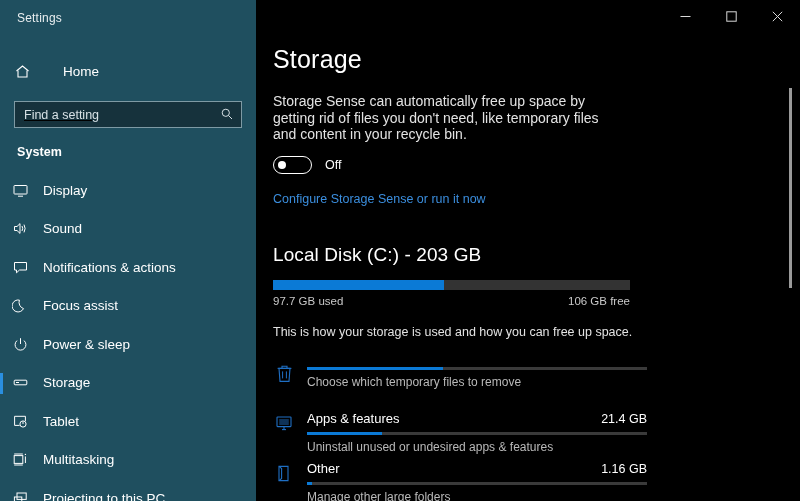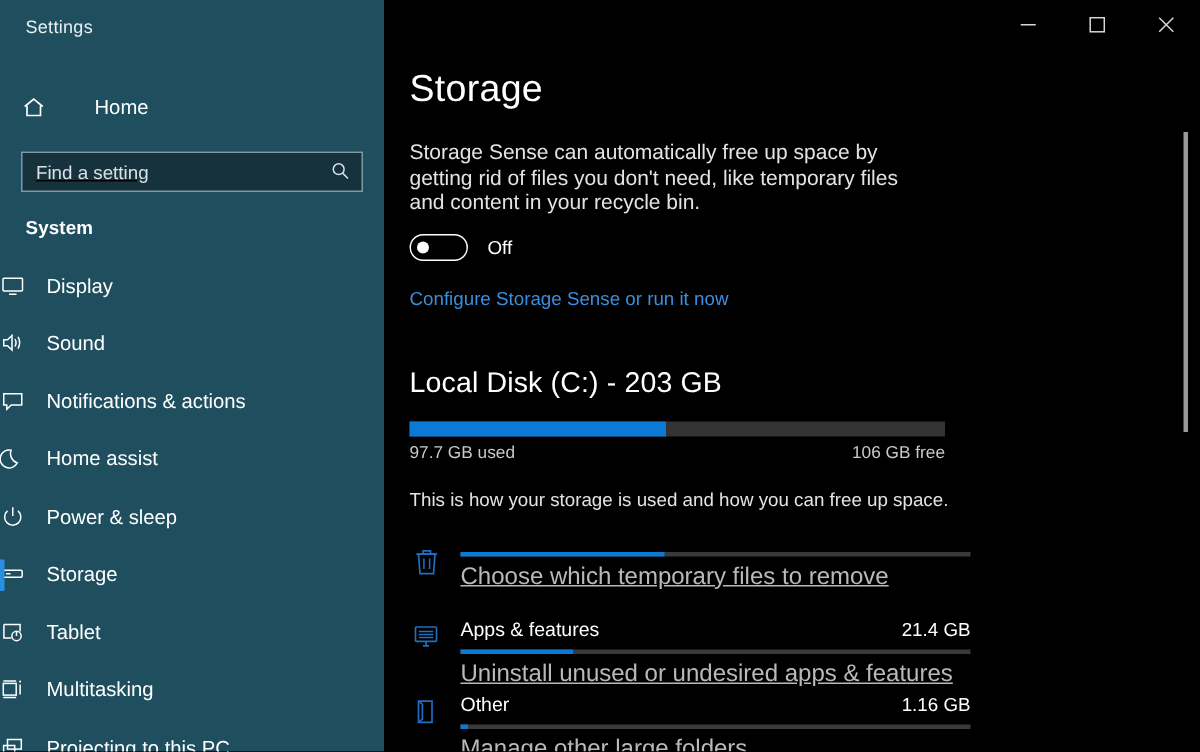--- a/index.html
+++ b/index.html
@@ -44,21 +44,21 @@
   .search-icon { position: absolute; right: 7px; top: 5px; }
 
   .group-title {
     font-size: 12.5px; font-weight: bold; color: #ffffff;
     padding: 17px 0 0 17px; letter-spacing: .1px;
   }
 
   .nav-list { margin-top: 12px; }
   .nav-item {
     position: relative; display: flex; align-items: center;
-    height: 38.5px; padding-left: 0; gap: 14px; cursor: default;
+    height: 38.5px; padding-left: 12px; gap: 14px; cursor: default;
   }
   .nav-item .label { font-size: 13.5px; color: #ffffff; white-space: nowrap; }
   .nav-item.selected::before {
     content: ""; position: absolute; left: 0; top: 9px;
     width: 3px; height: 21px; background: #2a8fe0;
   }
 
   
   .main {
     flex: 1; height: 501px; background: #000000;
@@ -111,21 +111,21 @@
 
   .cat-list { margin-top: 16px; }
   .cat-row { display: flex; gap: 12px; height: 50px; align-items: flex-start; padding-top: 6px; }
   .cat-icon { width: 22px; flex: 0 0 22px; display: flex; justify-content: center; padding-top: 3px; }
   .cat-body { flex: 1; max-width: 340px; }
   .cat-head { display: flex; justify-content: space-between; align-items: baseline; }
   .cat-name { font-size: 13px; color: #ffffff; }
   .cat-size { font-size: 12.5px; color: #ffffff; }
   .cat-bar { margin-top: 6px; height: 3px; background: #3a3a3a; width: 100%; }
   .cat-bar .fill { height: 100%; background: #0b7ad6; }
-  .cat-sub { font-size: 16px; color: #b9b9b9; margin-top: 5px; text-decoration: underline; }
+  .cat-sub { font-size: 12px; color: #b9b9b9; margin-top: 5px; }
 
   .scrollbar-thumb {
     position: absolute; right: 8px; top: 88px;
     width: 3px; height: 200px; background: #9a9a9a;
   }
 </style>
 </head>
 <body>
 
 <div class="window">
@@ -189,21 +189,21 @@
         </span>
         <span class="label">Notifications &amp; actions</span>
       </div>
 
       <div class="nav-item">
         <span class="icon">
           <svg width="17" height="17" viewBox="0 0 17 17">
             <path d="M11.5 11.6 A6 6 0 1 1 7.4 3.1 A6.6 6.6 0 0 0 11.5 11.6 Z" fill="none" stroke="#ffffff" stroke-width="1"></path>
           </svg>
         </span>
-        <span class="label">Home assist</span>
+        <span class="label">Focus assist</span>
       </div>
 
       <div class="nav-item">
         <span class="icon">
           <svg width="17" height="17" viewBox="0 0 17 17">
             <path d="M5 4.6 A5.4 5.4 0 1 0 12 4.6" fill="none" stroke="#ffffff" stroke-width="1"></path>
             <line x1="8.5" y1="2.2" x2="8.5" y2="8" stroke="#ffffff" stroke-width="1"></line>
           </svg>
         </span>
         <span class="label">Power &amp; sleep</span>

